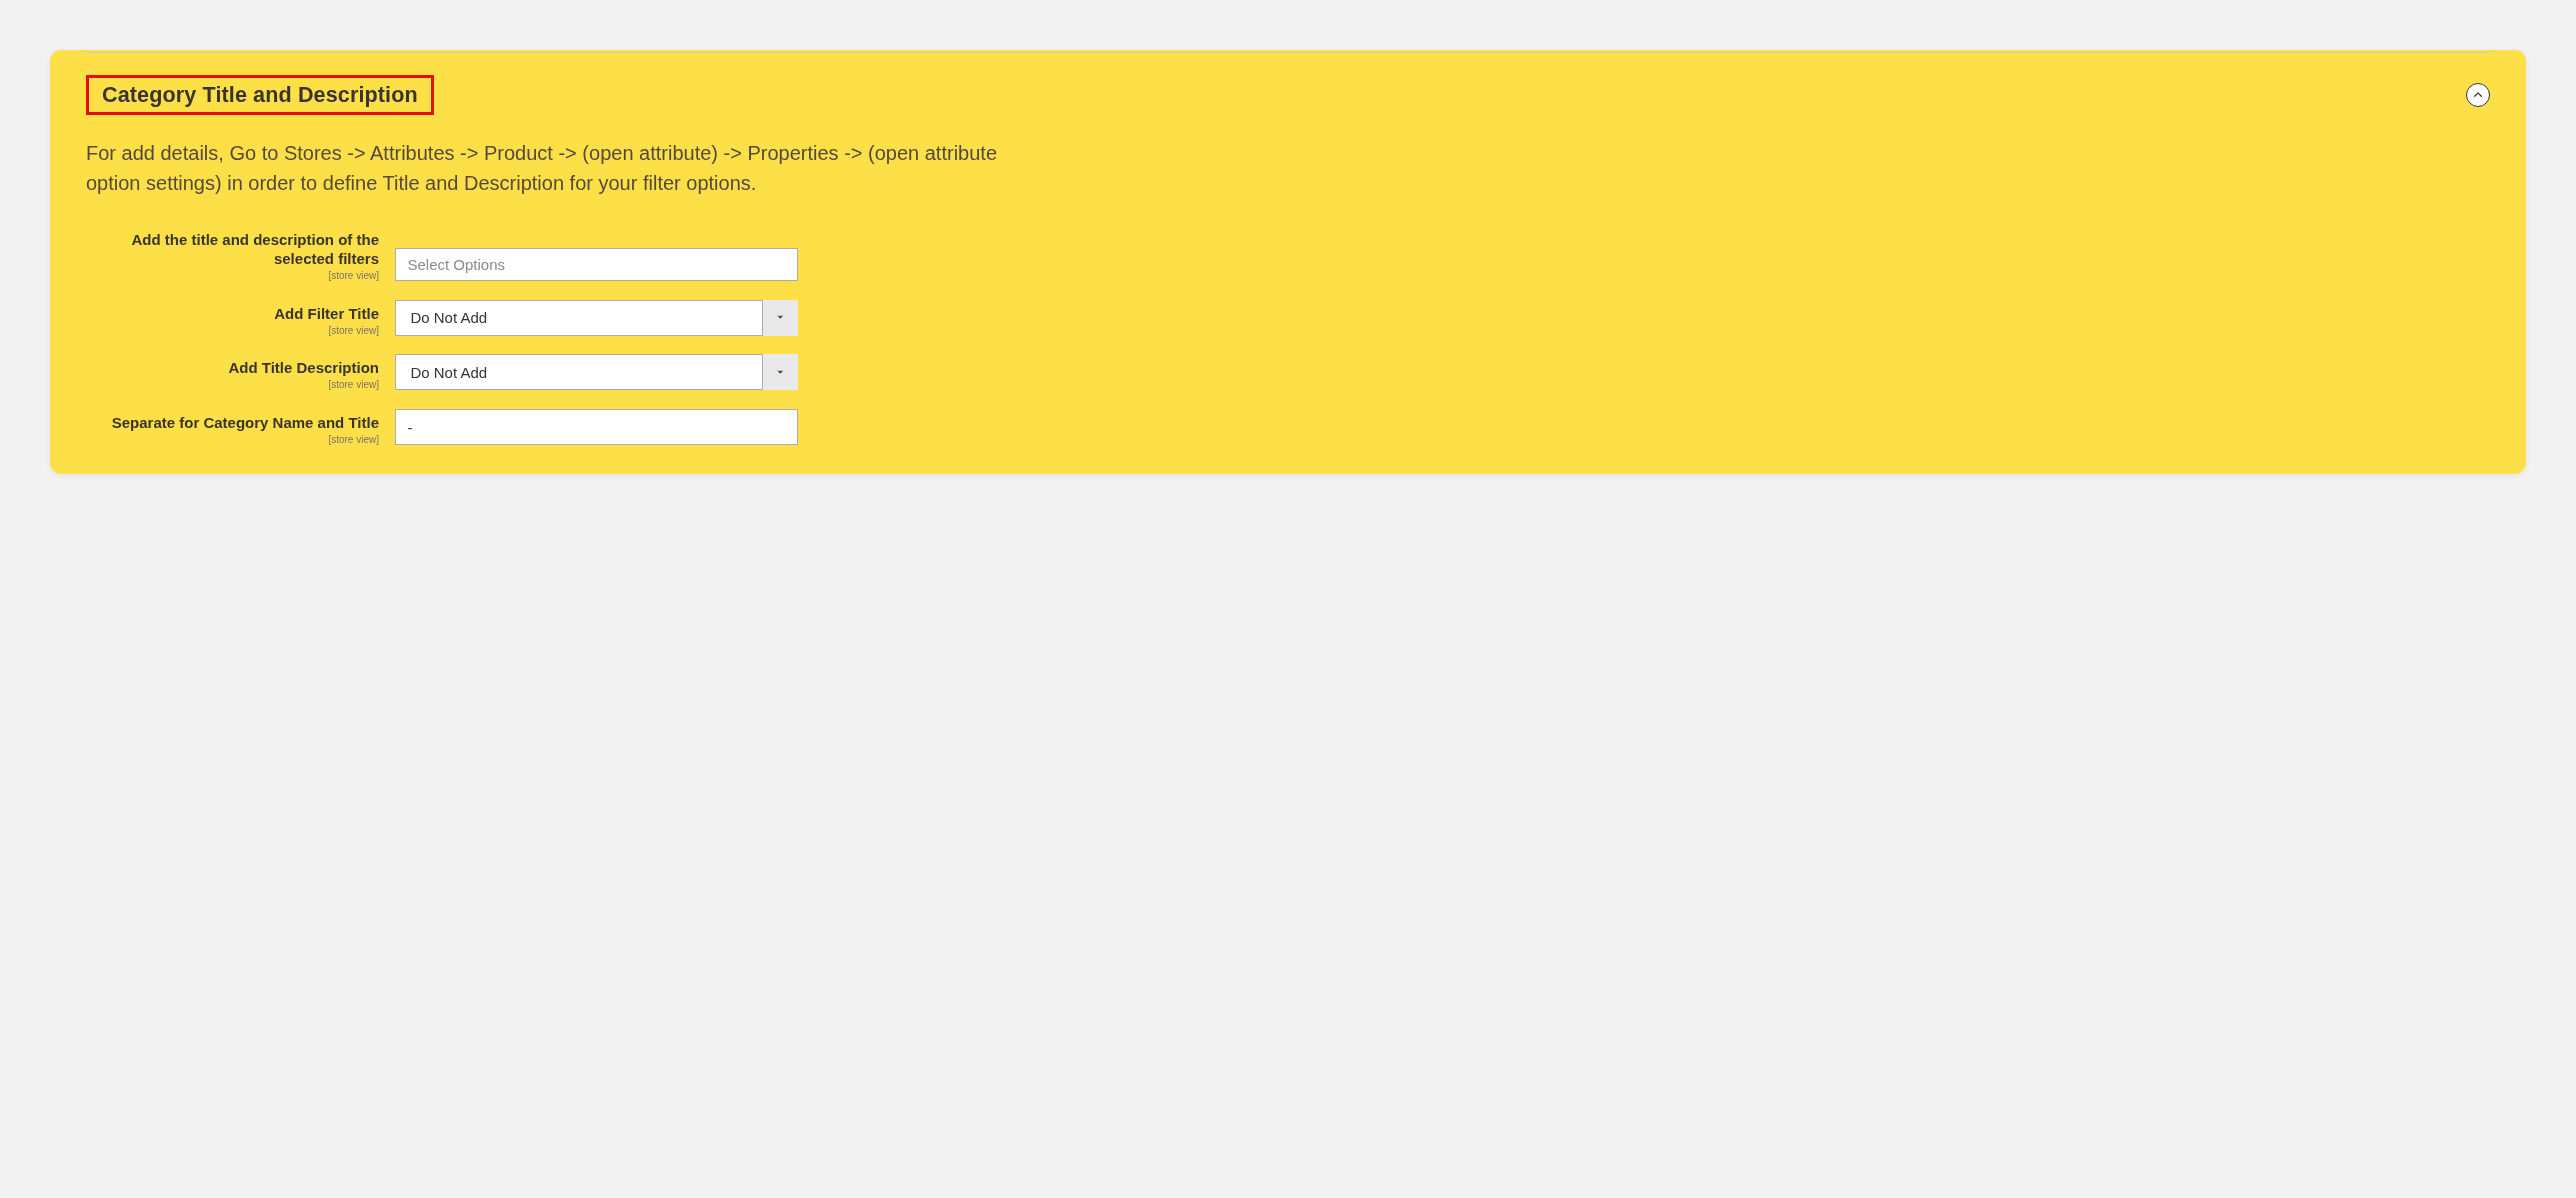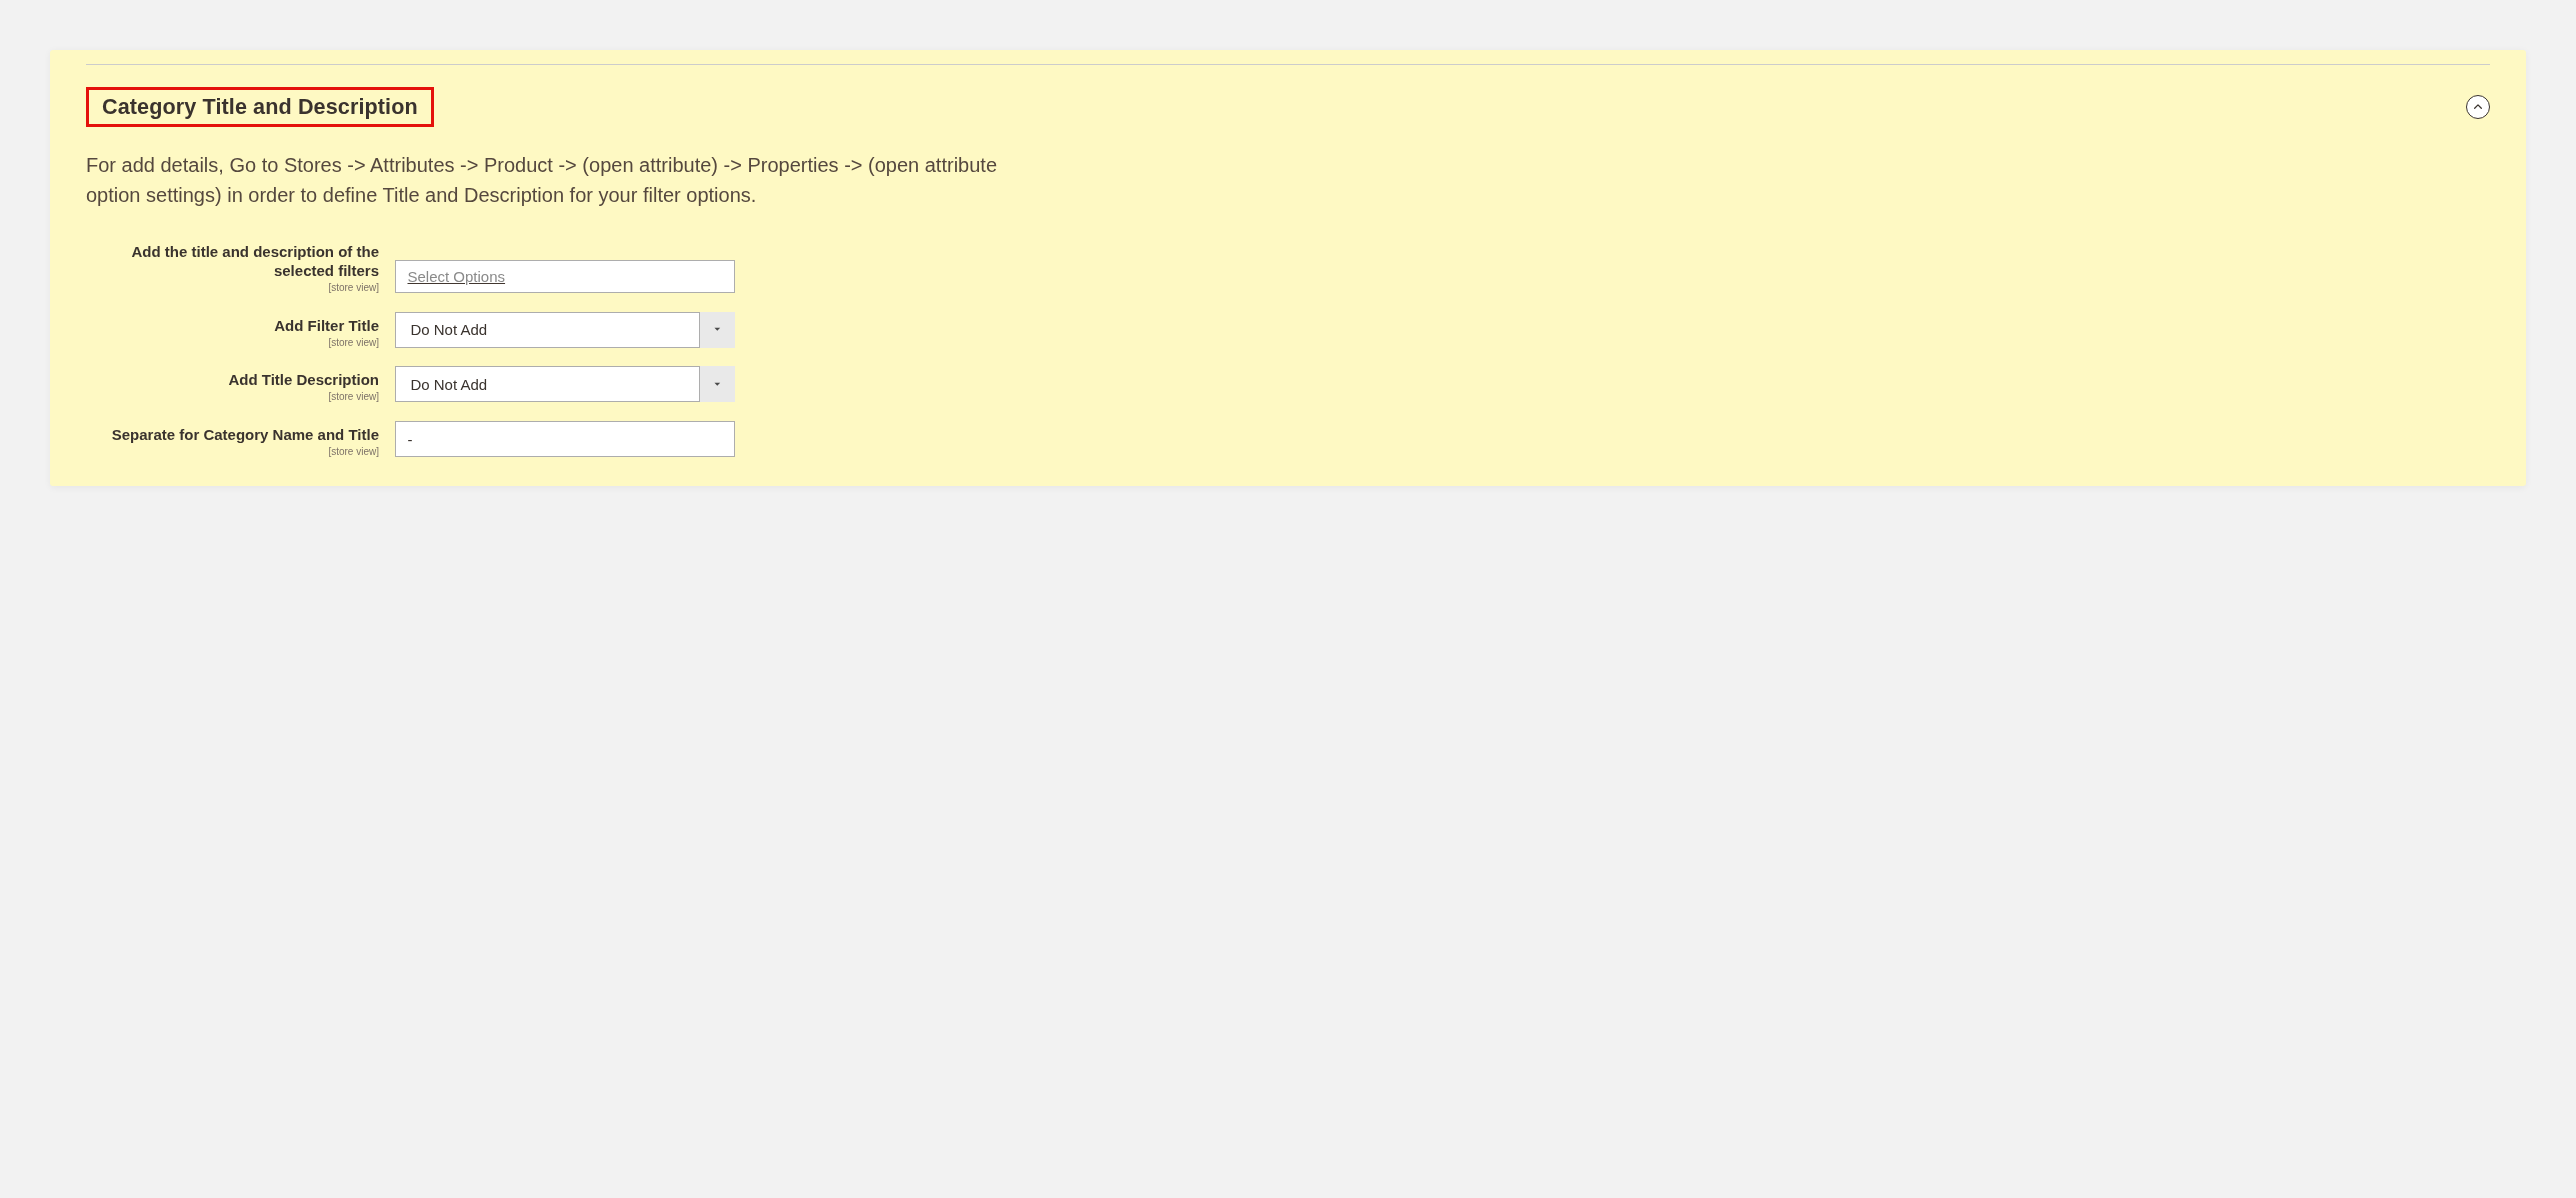--- a/index.html
+++ b/index.html
@@ -4,24 +4,24 @@
 <style>
   * { box-sizing: border-box; margin: 0; padding: 0; }
   html, body { width: 100%; height: 100%; }
   body {
     background: #f2f2f2;
     font-family: -apple-system, BlinkMacSystemFont, "Segoe UI", Helvetica, Arial, sans-serif;
     color: #41362f;
     padding: 50px;
   }
   .panel {
-    background: #fef9c3;
-    border-radius: 3px;
+    background: #fde047;
+    border-radius: 11px;
     box-shadow: 0 1.4px 7.2px rgba(0,0,0,0.05);
-    padding: 14px 36px 29px 36px;
+    padding: 2px 36px 29px 36px;
   }
   .panel-inner {
     border-top: 0.7px solid #ccc;
     padding-top: 21.6px;
   }
   .section-header {
     display: flex;
     align-items: center;
     justify-content: space-between;
   }
@@ -78,22 +78,21 @@
     line-height: 1.25;
     display: block;
   }
   .scope {
     font-size: 10px;
     color: #7d7268;
     display: block;
     margin-top: 1.4px;
   }
   .control-col {
-    width: 340px;
-    text-decoration: underline;
+    width: 403px;
   }
   .text-input, .multiselect, .select {
     width: 100%;
     font-size: 15px;
     color: #3a332e;
     background: #fff;
     border: 0.7px solid #adadad;
     font-family: inherit;
   }
   .multiselect {

